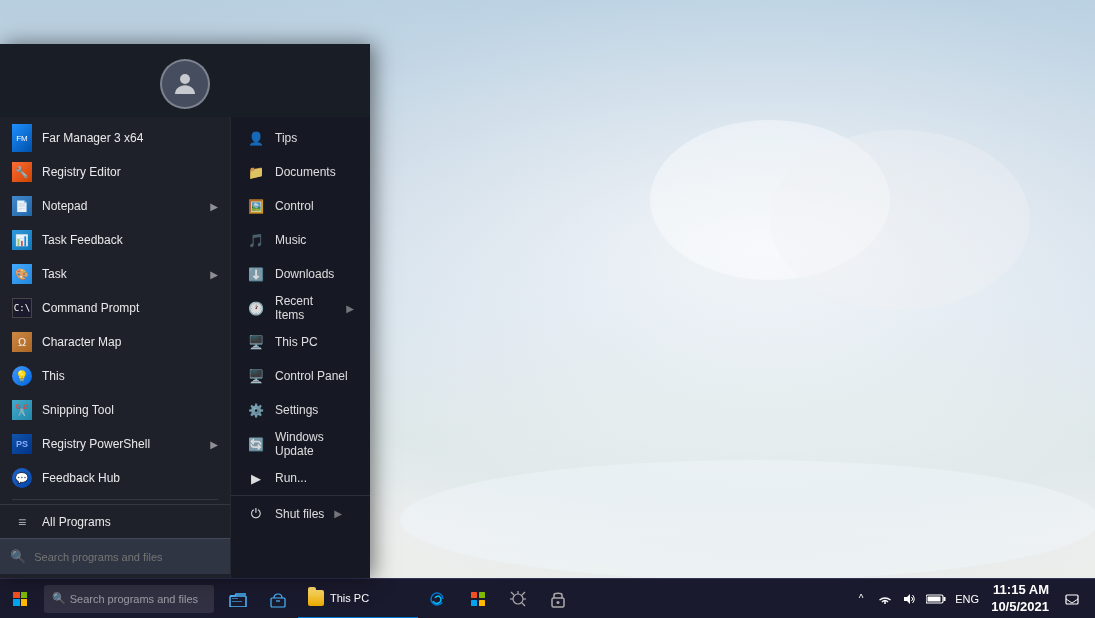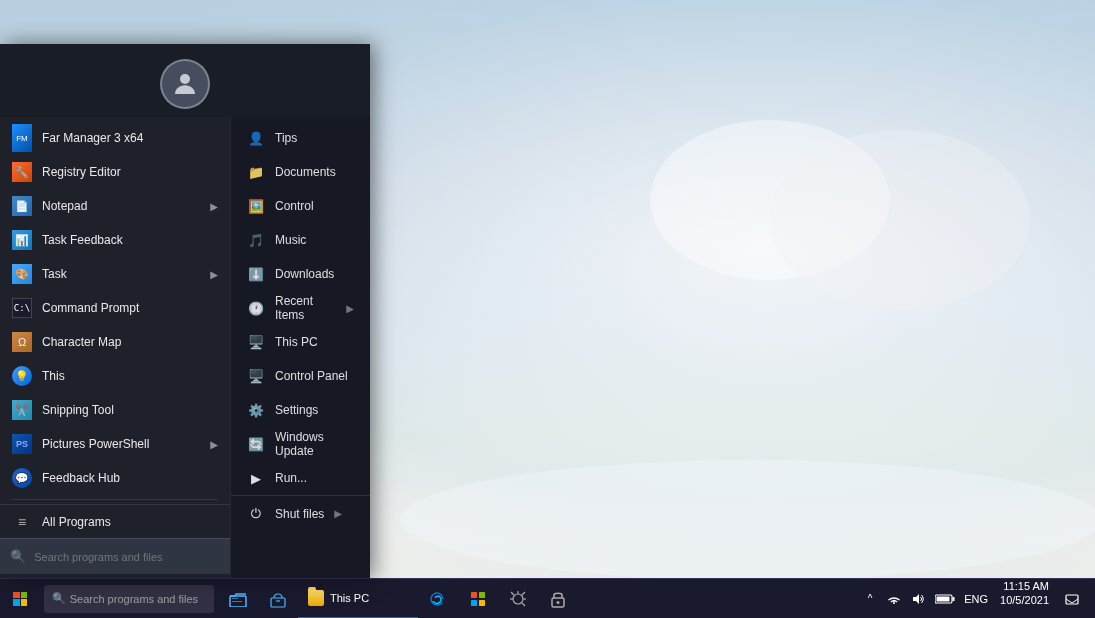--- a/index.html
+++ b/index.html
@@ -125,25 +125,26 @@
       font-size: 13px;
       cursor: pointer;
     }
 
     #clock {
       display: flex;
       flex-direction: column;
       align-items: flex-end;
       padding: 0 8px;
       color: white;
-      font-size: 11px;
+      font-size: 13px;
       cursor: pointer;
       height: 40px;
-      justify-content: flex-start;
+      justify-content: center;
       line-height: 1.3;
+      font-weight: bold;
     }
 
     
     #start-menu {
       position: absolute;
       bottom: 40px;
       left: 0;
       width: 370px;
       background: rgba(30, 33, 42, 0.97);
       z-index: 200;
@@ -499,21 +500,21 @@
           <div class="menu-item-icon">
             <div class="app-icon-snip">✂️</div>
           </div>
           <span class="menu-item-label">Snipping Tool</span>
         </div>
 
         <div class="menu-item">
           <div class="menu-item-icon">
             <div class="app-icon-ps">PS</div>
           </div>
-          <span class="menu-item-label">Pictures PowerShell</span>
+          <span class="menu-item-label">Registry PowerShell</span>
           <span class="menu-item-arrow">▶</span>
         </div>
 
         <div class="menu-item">
           <div class="menu-item-icon">
             <div class="app-icon-feedback">💬</div>
           </div>
           <span class="menu-item-label">Feedback Hub</span>
         </div>
 

